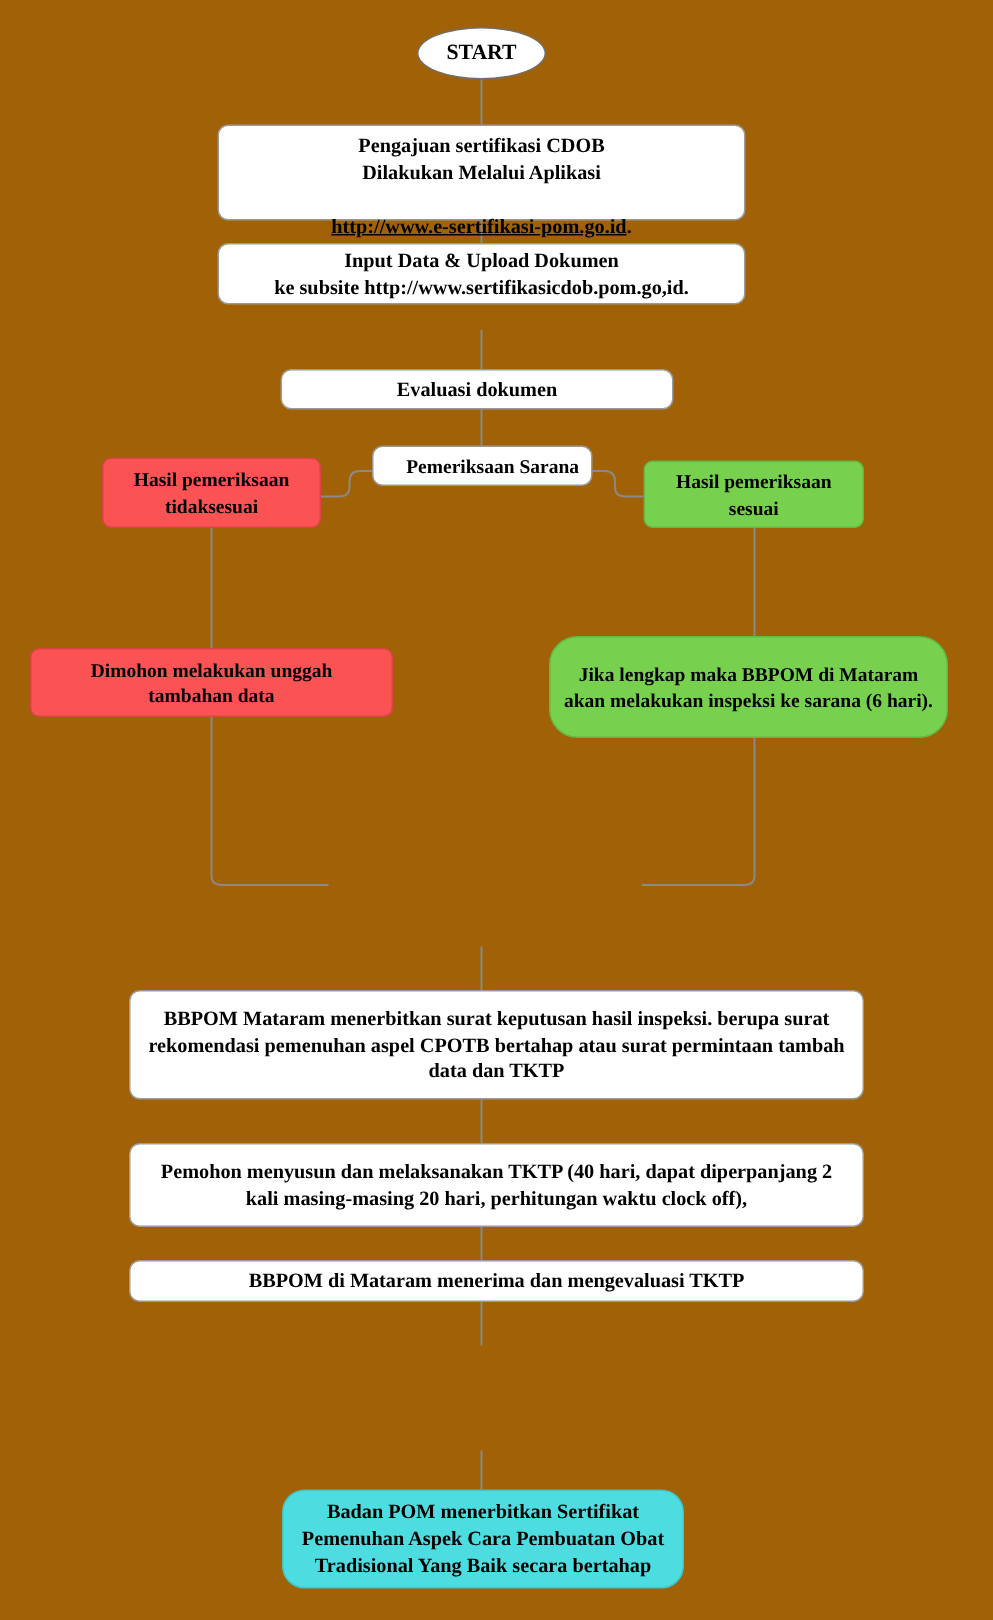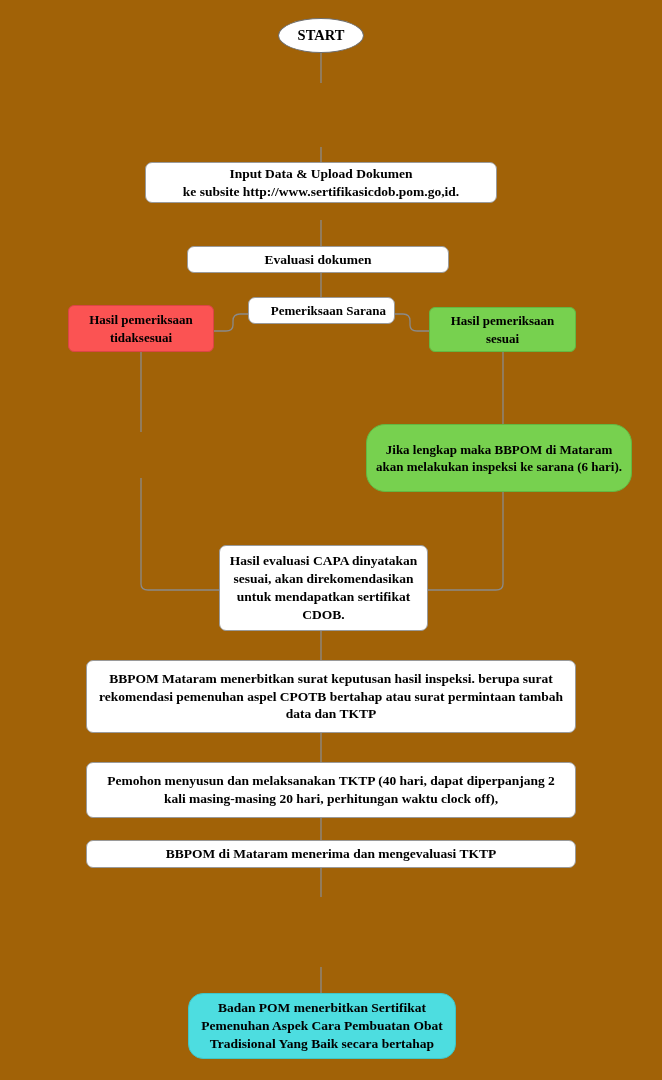--- a/index.html
+++ b/index.html
@@ -112,20 +112,27 @@
       <path d="M321,868 L321,897"></path>
 
       <path d="M321,967 L321,993"></path>
     </g>
   </svg>
 
   <div class="node terminator" style="left:278px; top:18px; width:86px; height:35px; font-size:14.5px;">
     <span class="txt">START</span>
   </div>
 
+  <div class="node plain" style="left:145px; top:83px; width:352px; height:64px; font-size:13.5px;">
+    <span class="txt">
+      <span>Pengajuan sertifikasi CDOB
+Dilakukan Melalui Aplikasi</span><br>
+      <span class="u">http://www.e-sertifikasi-pom.go.id</span><span>.</span>
+    </span>
+  </div>
 
   <div class="node plain" style="left:145px; top:162px; width:352px; height:41px; font-size:13.5px;">
     <span class="txt">Input Data &amp; Upload Dokumen
 ke subsite http://www.sertifikasicdob.pom.go,id.</span>
   </div>
 
   <div class="node plain" style="left:187px; top:246px; width:262px; height:27px; font-size:13.5px;">
     <span class="txt">Evaluasi dokumen</span>
   </div>
 
@@ -136,28 +143,29 @@
   <div class="node fill-red" style="left:68px; top:305px; width:146px; height:47px; font-size:13px;">
     <span class="txt">Hasil pemeriksaan
 tidaksesuai</span>
   </div>
 
   <div class="node fill-green" style="left:429px; top:307px; width:147px; height:45px; font-size:13px;">
     <span class="txt">Hasil pemeriksaan
 sesuai</span>
   </div>
 
+  <div class="node fill-red" style="left:20px; top:432px; width:242px; height:46px; font-size:13px;">
+    <span class="txt">Dimohon melakukan unggah
+tambahan data</span>
+  </div>
 
   <div class="node fill-green" style="left:366px; top:424px; width:266px; height:68px; font-size:13px;border-radius:19px;">
     <span class="txt">Jika lengkap maka BBPOM di Mataram akan melakukan inspeksi ke sarana (6 hari).</span>
   </div>
 
-  <div class="node plain" style="left:219px; top:545px; width:209px; height:86px; font-size:13.5px;">
-    <span class="txt">Hasil evaluasi CAPA dinyatakan sesuai, akan direkomendasikan untuk mendapatkan sertifikat CDOB.</span>
-  </div>
 
   <div class="node plain" style="left:86px; top:660px; width:490px; height:73px; font-size:13.5px;">
     <span class="txt">BBPOM Mataram menerbitkan surat keputusan hasil inspeksi. berupa surat rekomendasi pemenuhan aspel CPOTB bertahap atau surat permintaan tambah data dan TKTP</span>
   </div>
 
   <div class="node plain" style="left:86px; top:762px; width:490px; height:56px; font-size:13.5px;">
     <span class="txt">Pemohon menyusun dan melaksanakan TKTP (40 hari, dapat diperpanjang 2 kali masing-masing 20 hari, perhitungan waktu clock off),</span>
   </div>
 
   <div class="node plain" style="left:86px; top:840px; width:490px; height:28px; font-size:13.5px;">

